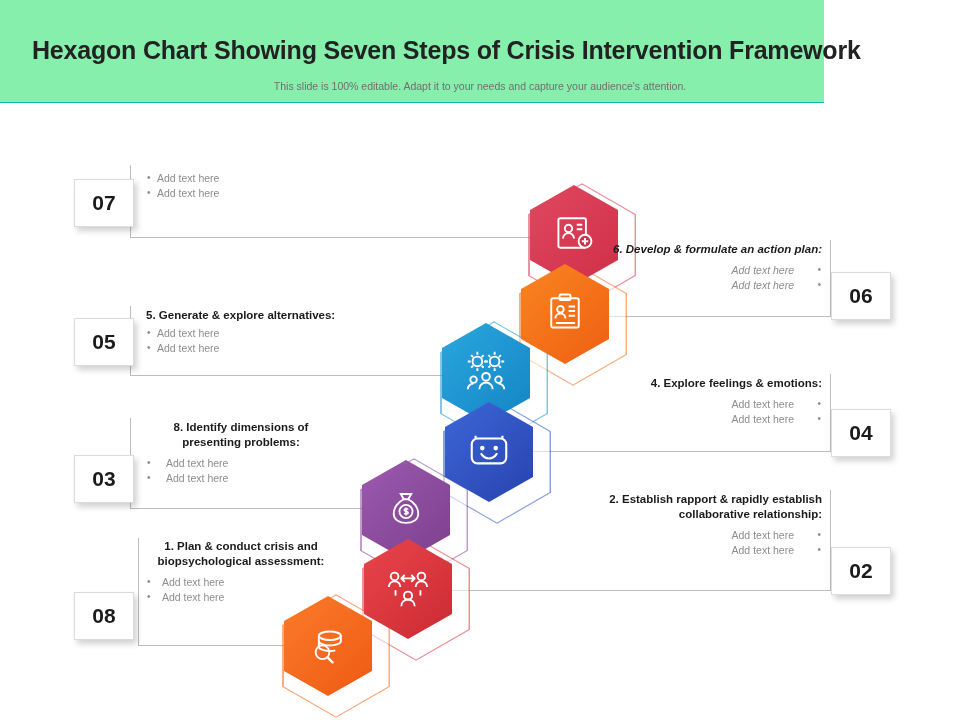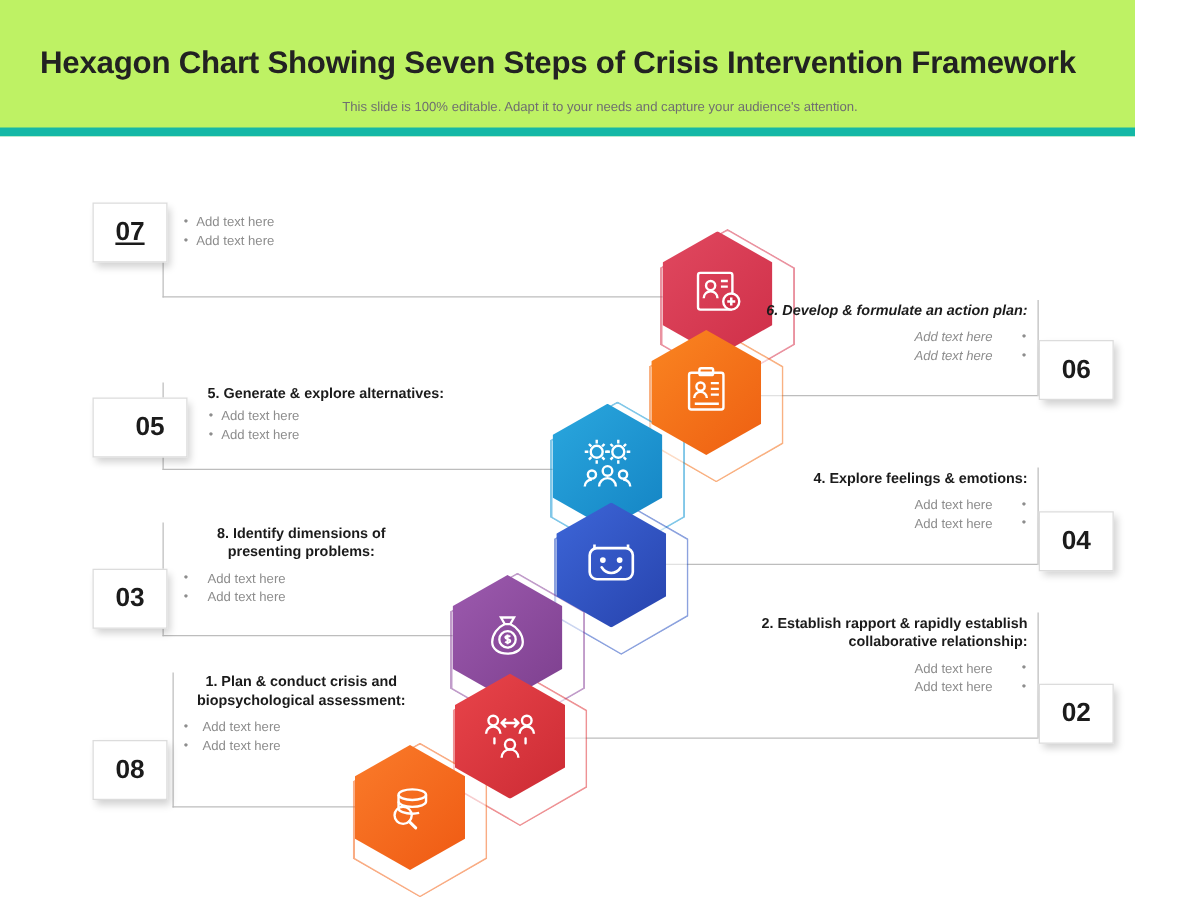--- a/index.html
+++ b/index.html
@@ -7,23 +7,23 @@
     width:960px;height:720px;
     background:#ffffff;
     font-family:"Liberation Sans", sans-serif;
     position:relative;
     overflow:hidden;
   }
   .slide{position:absolute;inset:0;background:#fff;}
 
   
   .header{
-    position:absolute;left:0;top:0;width:908px;height:102px;
-    background:#bef264;
-    border-bottom:7px solid #14b8a6;
+    position:absolute;left:0;top:0;width:824px;height:102px;
+    background:#86efac;
+    border-bottom:1px solid #14b8a6;
   }
   .title{
     position:absolute;left:32px;top:36px;width:900px;
     font-size:25px;font-weight:bold;color:#222;
     letter-spacing:-0.2px;
   }
   .subtitle{
     position:absolute;left:0;top:80px;width:960px;
     text-align:center;font-size:10.5px;color:#6f6f6f;
   }
@@ -228,24 +228,24 @@
       <svg width="44" height="44" viewBox="0 0 48 48" fill="none" stroke="#fff" stroke-width="2.1">
         <ellipse cx="26" cy="15" rx="12" ry="4.6"></ellipse>
         <path d="M14 15v6c0 2.5 5.4 4.6 12 4.6s12-2.1 12-4.6v-6"></path>
         <path d="M14 21v6c0 2.5 5.4 4.6 12 4.6 2.2 0 4.3-.25 6-.66"></path>
         <circle cx="18" cy="33" r="7.5"></circle>
         <path d="M23.4 38.5L29 44" stroke-linecap="round" stroke-width="2.6"></path>
       </svg>
     </span>
   </div>
 
-  <div class="badge" style="left:74px;top:162px;text-decoration:underline;">
+  <div class="badge" style="left:74px;top:179px;">
     <span>07</span>
   </div>
-  <div class="badge" style="left:74px;top:318px;padding-left:16px;">
+  <div class="badge" style="left:74px;top:318px;">
     <span>05</span>
   </div>
   <div class="badge" style="left:74px;top:455px;">
     <span>03</span>
   </div>
   <div class="badge" style="left:74px;top:592px;">
     <span>08</span>
   </div>
   <div class="badge" style="left:831px;top:272px;">
     <span>06</span>
@@ -257,21 +257,21 @@
     <span>02</span>
   </div>
 
   <div class="blk" style="left:146px;top:168px;width:300px;">
     <ul>
       <li>Add text here</li>
       <li>Add text here</li>
     </ul>
   </div>
 
-  <div class="blk" style="left:146px;top:308px;width:300px;margin-left:20px;">
+  <div class="blk" style="left:146px;top:308px;width:300px;">
     <div class="head">5. Generate &amp; explore alternatives:</div>
     <ul>
       <li>Add text here</li>
       <li>Add text here</li>
     </ul>
   </div>
 
   <div class="blk" style="left:146px;top:420px;width:190px;">
     <div class="head" style="text-align:center;">8. Identify dimensions of presenting problems:</div>
     <ul style="margin-top:6px;">

